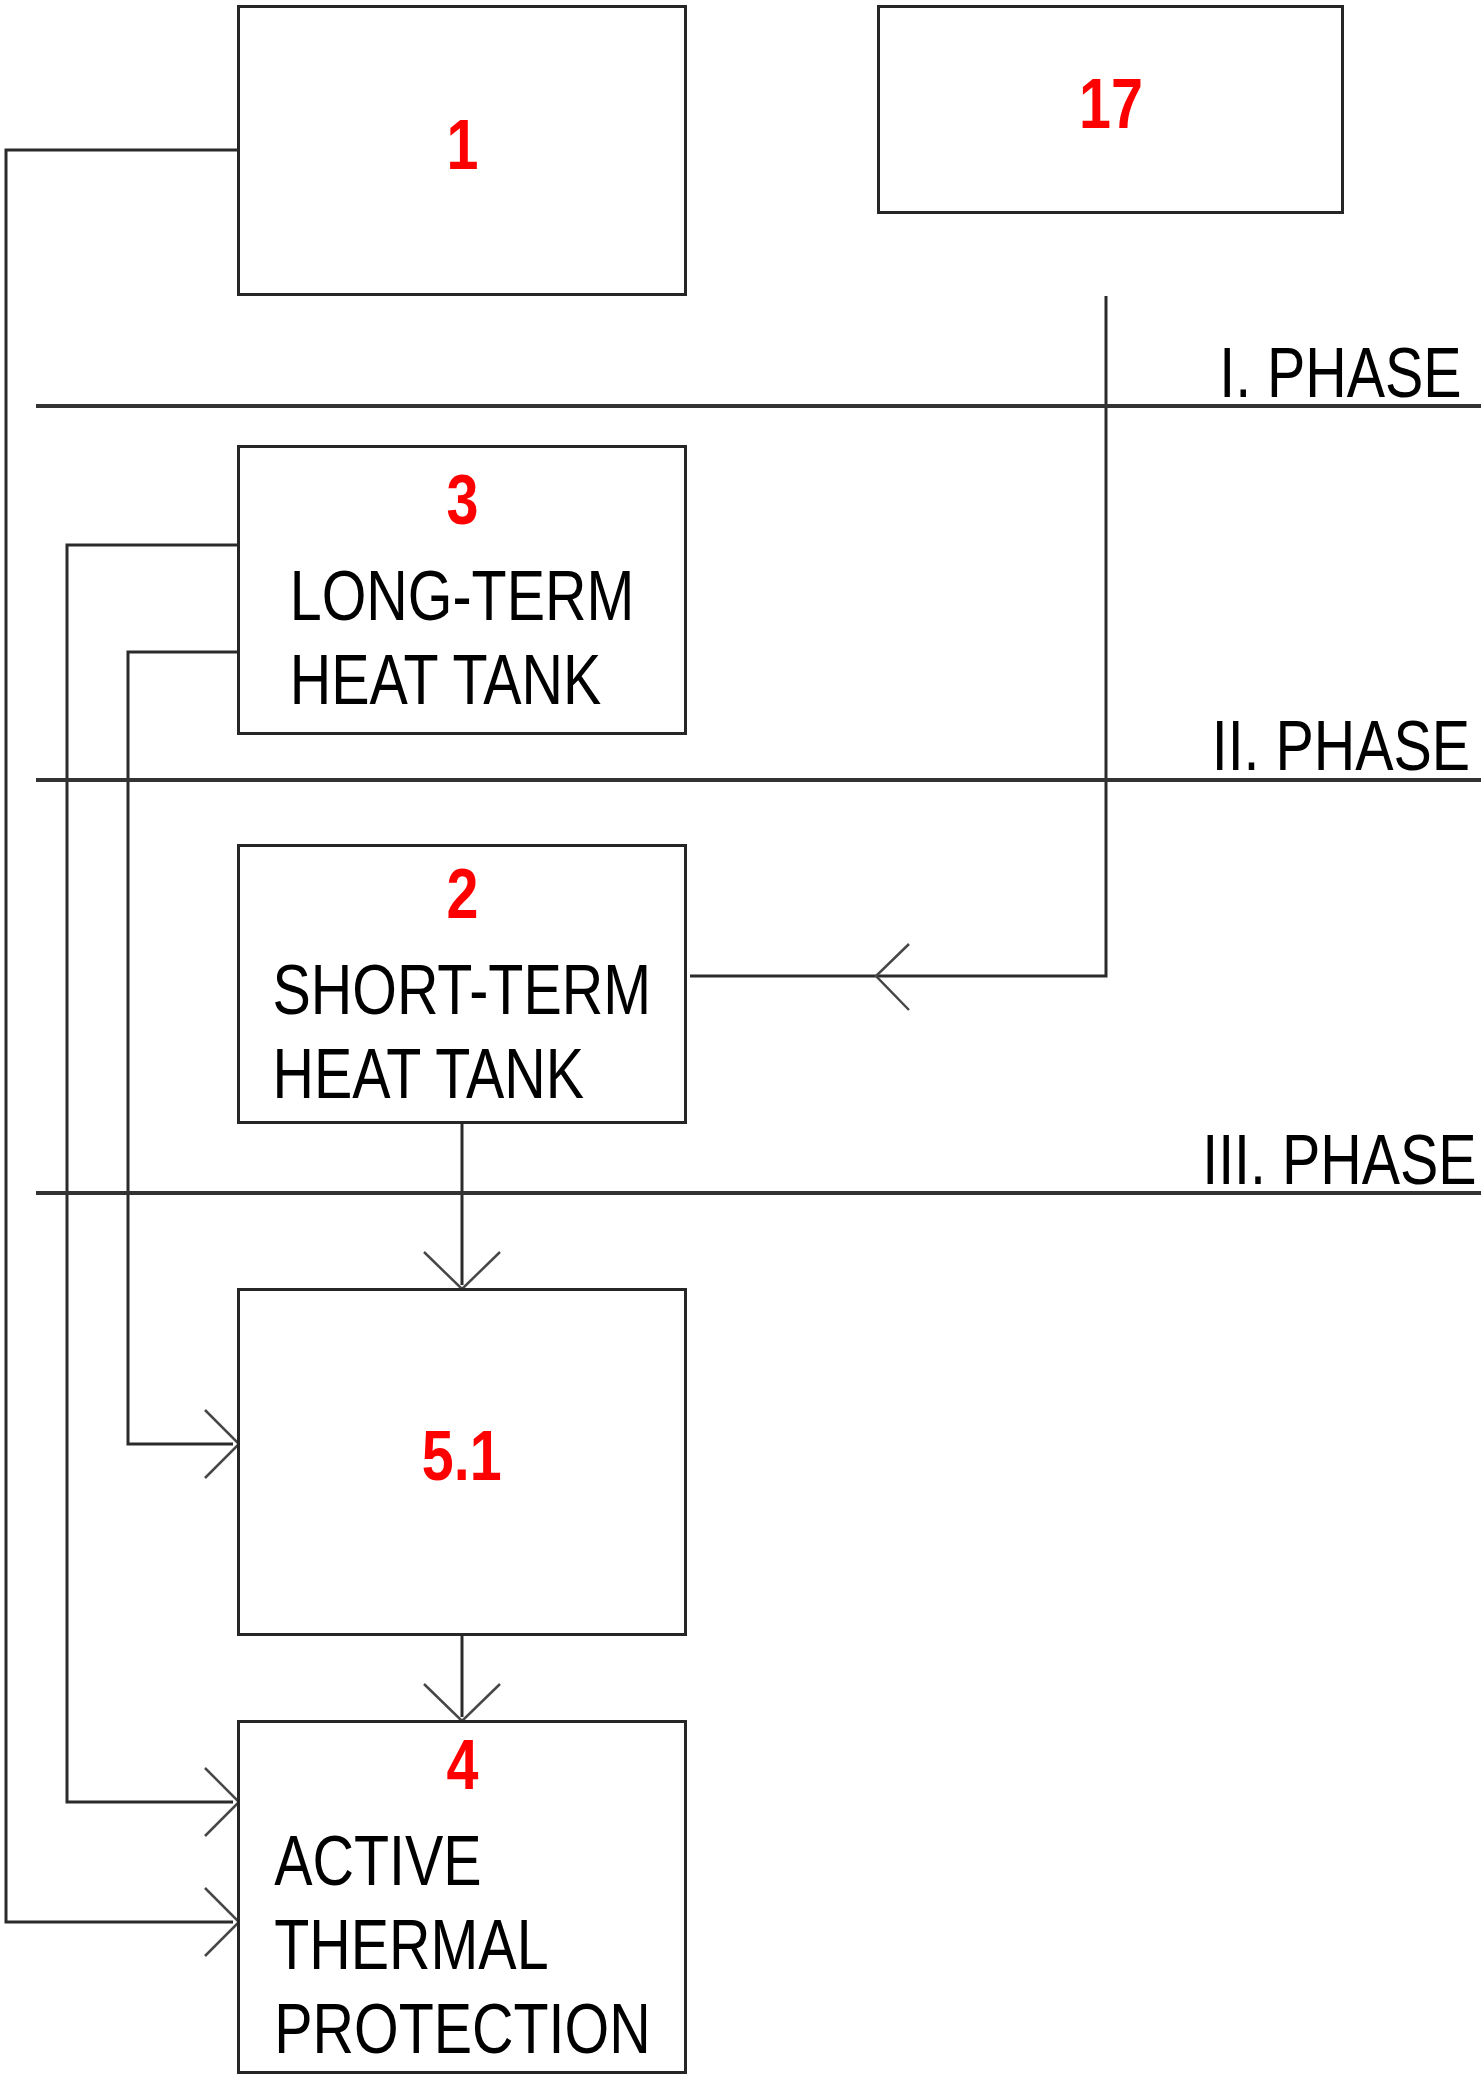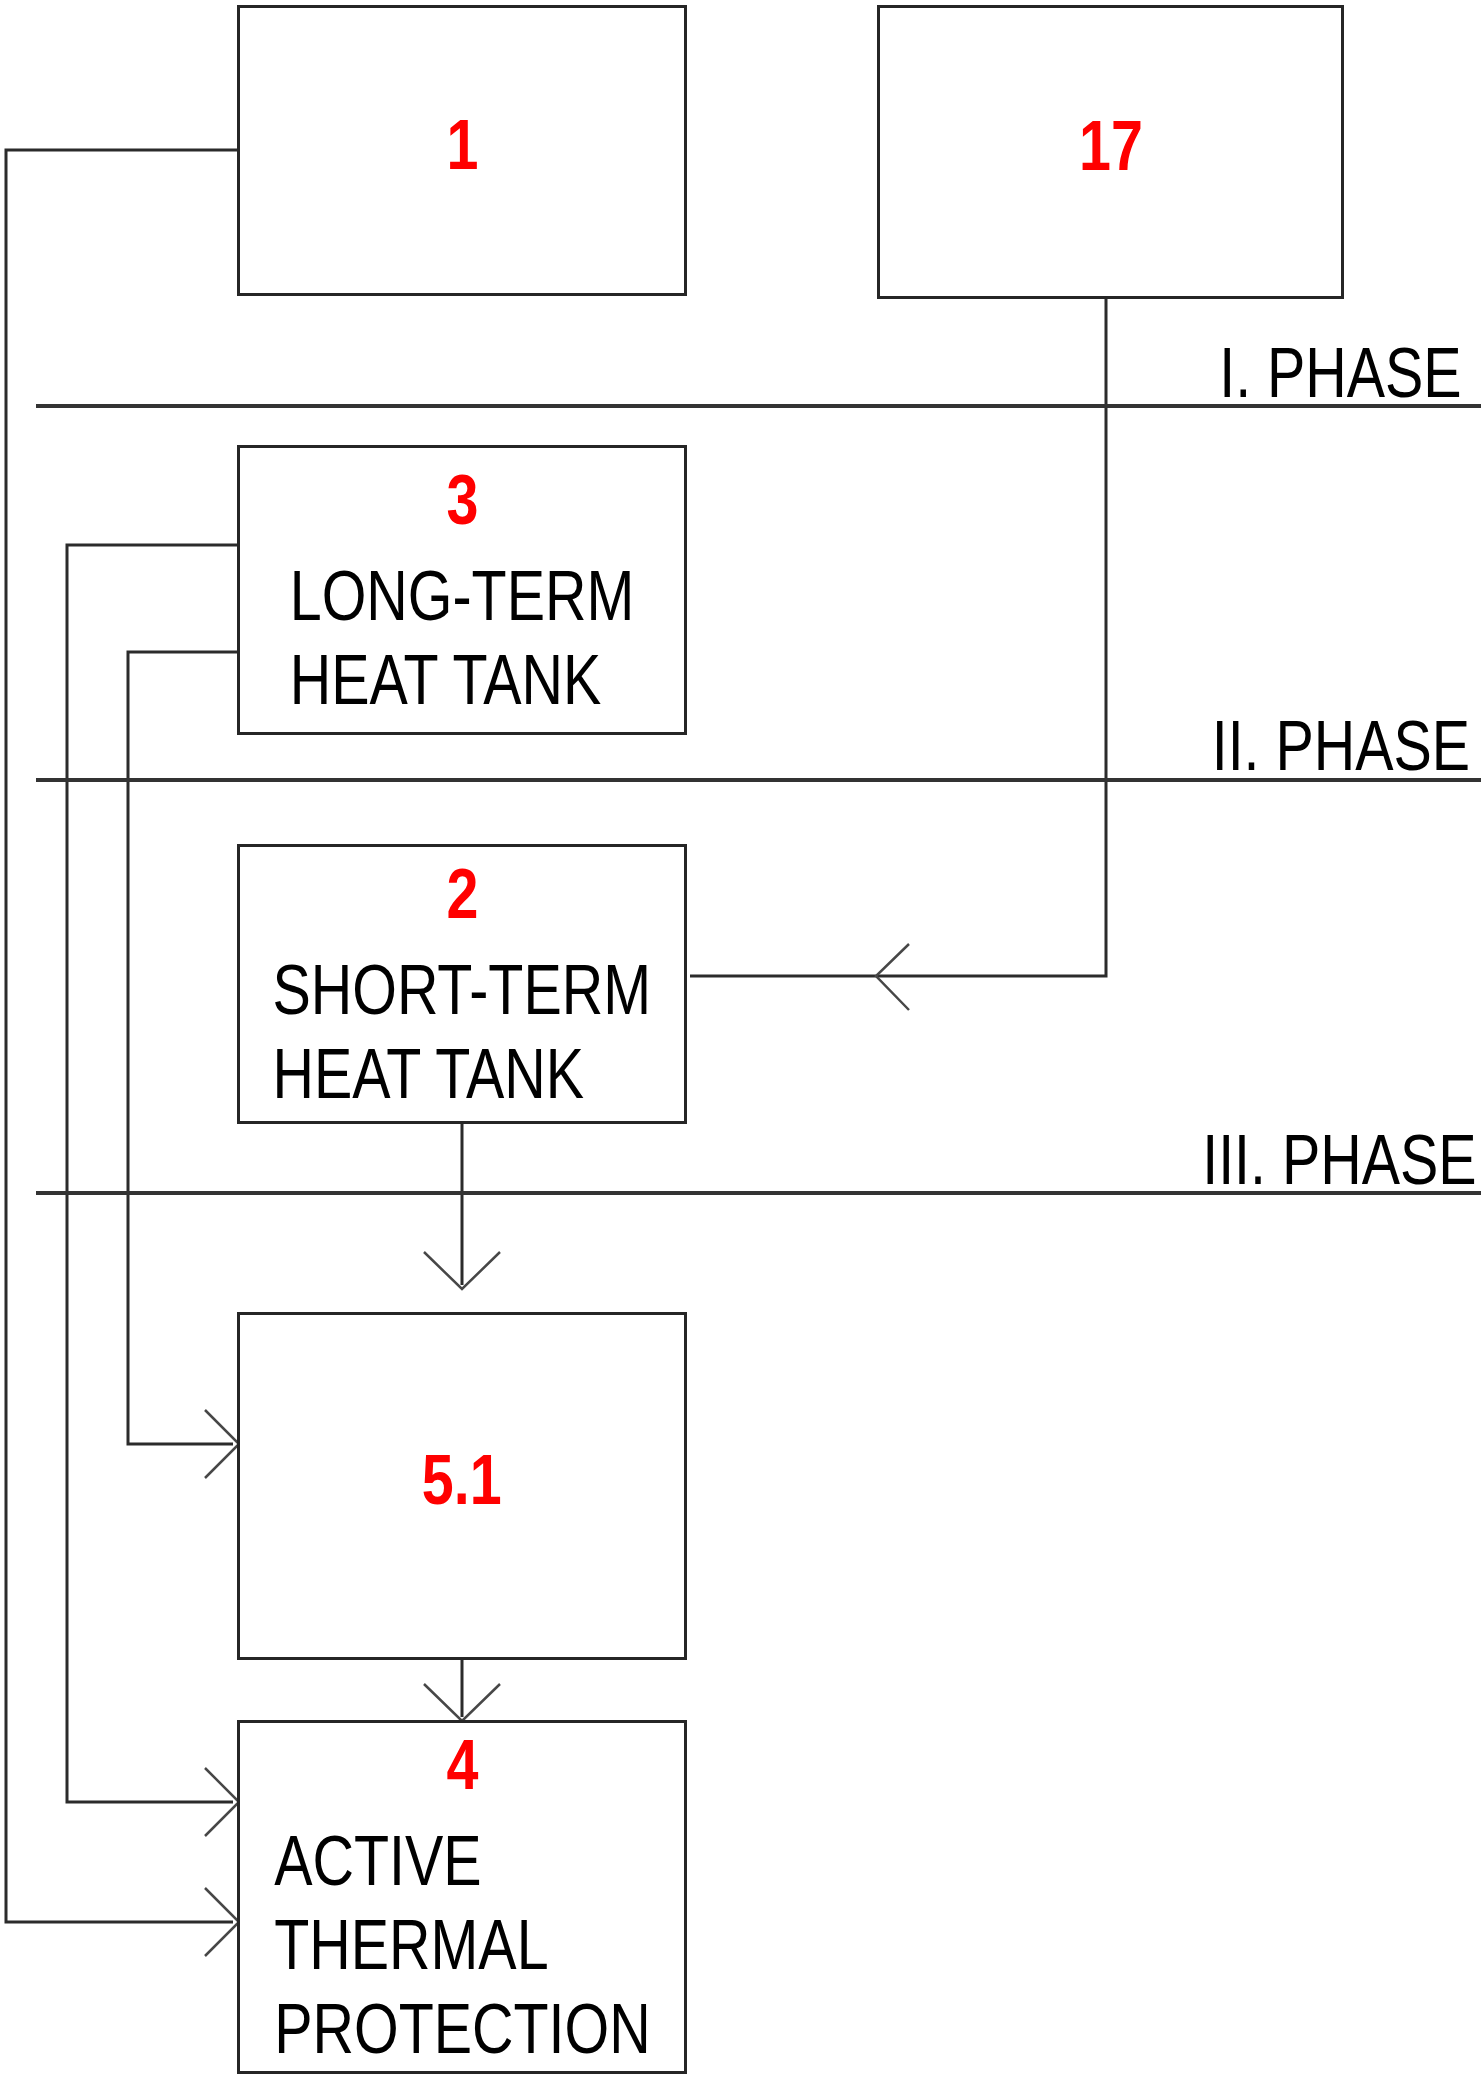--- a/index.html
+++ b/index.html
@@ -81,41 +81,41 @@
       <path d="M205,1410 L239,1444 L205,1478"></path>
       <path d="M205,1768 L239,1802 L205,1836"></path>
       <path d="M205,1888 L239,1922 L205,1956"></path>
     </g>
   </svg>
 
   <div class="box" style="left:237px; top:5px; width:450px; height:291px;">
     <div class="num">1</div>
   </div>
 
-  <div class="box" style="left:877px; top:5px; width:467px; height:294px;">
+  <div class="box" style="left:877px; top:5px; width:467px; height:209px;">
     <div class="num">17</div>
   </div>
 
   <div class="box" style="left:237px; top:445px; width:450px; height:290px;">
     <div class="num">3</div>
     <div>
         <div class="line">LONG-TERM</div>
         <div class="line">HEAT TANK</div>
       </div>
   </div>
 
   <div class="box" style="left:237px; top:844px; width:450px; height:280px;">
     <div class="num">2</div>
     <div>
         <div class="line">SHORT-TERM</div>
         <div class="line">HEAT TANK</div>
       </div>
   </div>
 
-  <div class="box" style="left:237px; top:1288px; width:450px; height:348px;margin-top:24px;">
+  <div class="box" style="left:237px; top:1288px; width:450px; height:348px;">
     <div class="num">5.1</div>
   </div>
 
   <div class="box" style="left:237px; top:1720px; width:450px; height:354px;">
     <div class="num">4</div>
     <div>
         <div class="line">ACTIVE</div>
         <div class="line">THERMAL</div>
         <div class="line">PROTECTION</div>
       </div>

